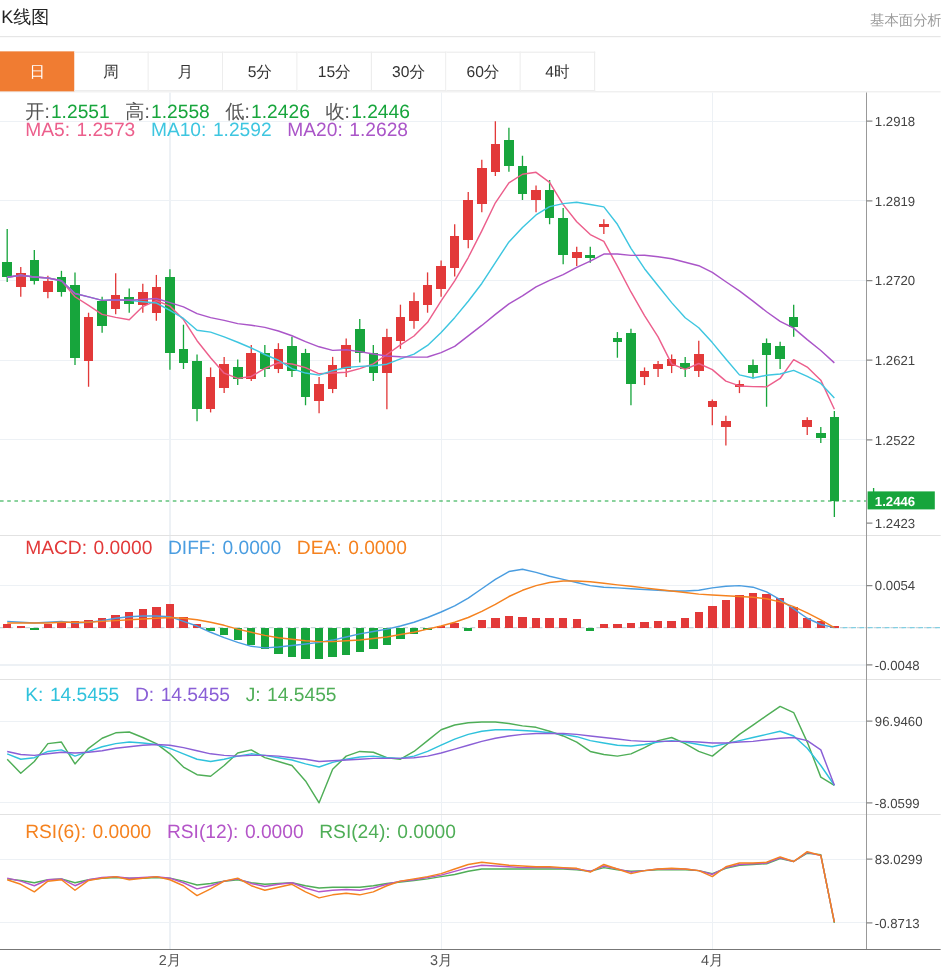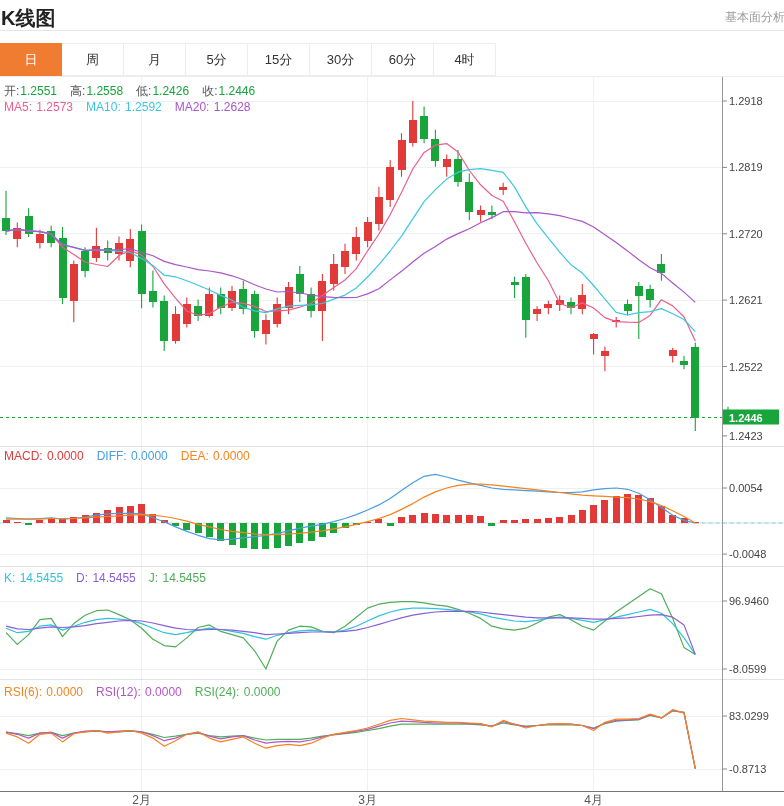--- a/index.html
+++ b/index.html
@@ -1,28 +1,28 @@
 <!DOCTYPE html>
 <html><head>
 <meta charset="utf-8">
 <style>
   *{box-sizing:border-box;margin:0;padding:0}
   html,body{width:784px;height:806px;overflow:hidden;background:#fff;
     font-family:"Liberation Sans","DejaVu Sans",sans-serif;}
   .hdr{height:31px;border-bottom:1px solid #e6e6e6;position:relative;background:#fff}
-  .hdr .title{position:absolute;left:1px;top:5px;font-size:20px;font-weight:bold;color:#222}
+  .hdr .title{position:absolute;left:1px;top:5px;font-size:15px;font-weight:normal;color:#222}
   .hdr .link{position:absolute;right:-8px;top:9px;font-size:12px;color:#9b9b9b;cursor:pointer}
   .tabs{display:flex;margin-top:12px;height:34px;border-bottom:1px solid #ededed}
   .tab{width:62px;text-align:center;line-height:32px;font-size:13px;color:#333;
        border:1px solid #ededed;border-left:none;background:#fff;cursor:pointer}
   .tab:first-child{border-left:1px solid #ededed}
   .tab.active{background:#f07c32;border-color:#f07c32;color:#fff}
   .chart{position:relative;width:784px;height:729px}
   .chart svg{position:absolute;left:0;top:0}
-  .info-row{position:absolute;left:4px;font-size:12px;white-space:nowrap;z-index:3}
+  .info-row{position:absolute;left:21px;font-size:16px;white-space:nowrap;z-index:3}
   .info-row .lbl{margin-right:1px}
   .info-row .val{margin-right:13px}
 </style>
 </head>
 <body>
 
 <div class="hdr">
   <div class="title">K线图</div>
   <div class="link">基本面分析&gt;</div>
 </div>

